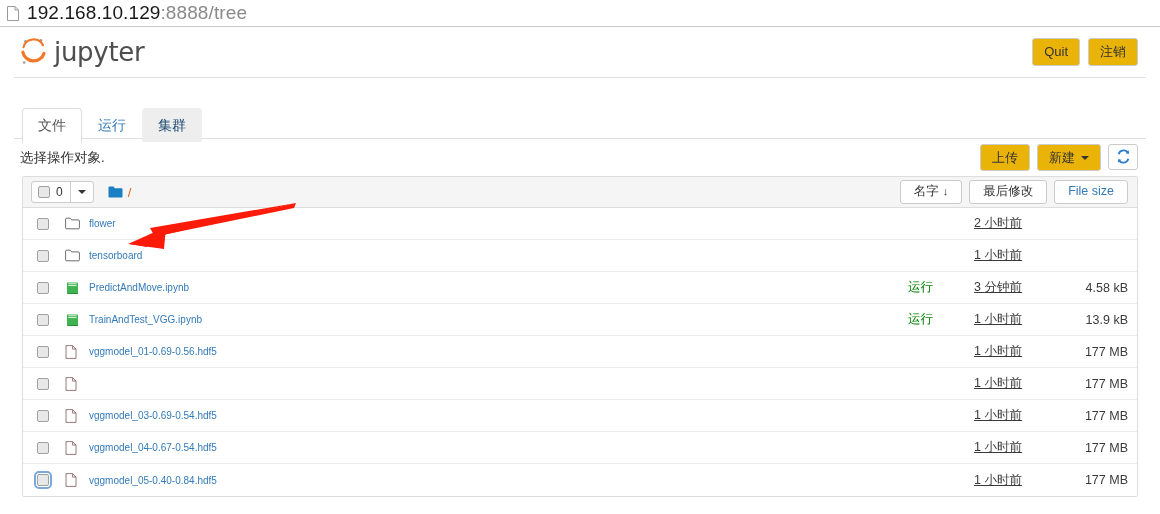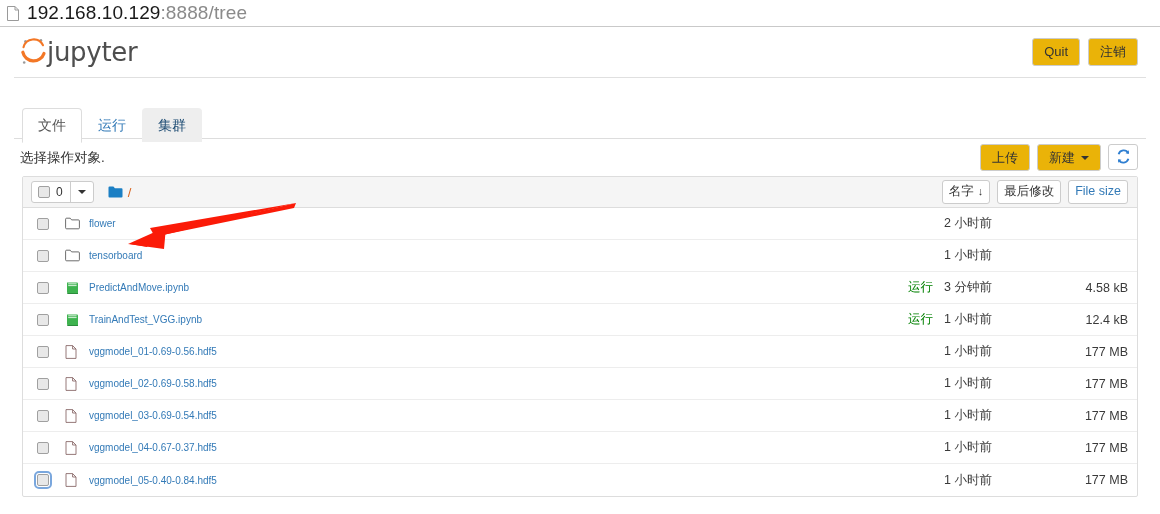--- a/index.html
+++ b/index.html
@@ -52,21 +52,21 @@
     display: flex;
     align-items: center;
     justify-content: space-between;
     border-bottom: 1px solid #e0e0e0;
     padding: 0 8px 0 6px;
     box-sizing: border-box;
   }
   .logo-wrap {
     display: flex;
     align-items: center;
-    gap: 0;
+    gap: 7px;
   }
   .logo-mark { width: 27px; height: 30px; display: block; }
   .logo-text {
     font-size: 26px;
     color: #4e4e4e;
     font-family: "DejaVu Sans", sans-serif;
     letter-spacing: -0.3px;
     line-height: 1;
   }
   .header-btns { display: flex; gap: 8px; }
@@ -221,21 +221,21 @@
     display: flex;
     gap: 7px;
     align-items: center;
   }
   .sortbtn {
     border: 1px solid #cccccc;
     background: #ffffff;
     border-radius: 3px;
     font-size: 12.5px;
     color: #333333;
-    padding: 3px 6px;
+    padding: 3px 13px;
     line-height: 1.25;
     cursor: pointer;
     white-space: nowrap;
   }
   .sortbtn.linkish { color: #337ab7; }
   .sort-arrow { margin-left: 4px; font-size: 11px; }
 
   .row {
     display: flex;
     align-items: center;
@@ -264,22 +264,23 @@
     color: #008000;
     font-size: 12.5px;
     margin-right: 11px;
     cursor: pointer;
     white-space: nowrap;
   }
   .row-time {
     font-size: 12.5px;
     color: #3a3a3a;
     width: 108px;
-    text-align: left;
-    white-space: nowrap;
+    text-align: center;
+    white-space: nowrap;
+    text-decoration: underline;
   }
   .row-size {
     font-size: 12.5px;
     color: #3a3a3a;
     width: 76px;
     text-align: right;
     white-space: nowrap;
   }
 
   
@@ -436,21 +437,21 @@
               <path d="M2 1.5 H12 A1 1 0 0 1 13 2.5 V12 H3 A1 1 0 0 1 2 11 Z" fill="#3eb34f"></path>
               <path d="M3.2 2.8 H11.6" stroke="#ffffff" stroke-width="0.8"></path>
               <path d="M3.2 4.6 H11.6" stroke="#ffffff" stroke-width="0.8"></path>
               <path d="M2 11 A1 1 0 0 0 3 12 H13 V13 H3 A1 1 0 0 1 2 12 Z" fill="#2b8c3c"></path>
             </svg>
           </div>
           <div class="row-name">TrainAndTest_VGG.ipynb</div>
           <div class="row-right">
             <span class="run-badge">运行</span>
             <span class="row-time">1 小时前</span>
-            <span class="row-size">12.4 kB</span>
+            <span class="row-size">13.9 kB</span>
           </div>
         </div>
 
         <div class="row">
           <div class="row-chk-cell">
               <span class="chk"></span>
             </div>
           <div class="row-icon">
             <svg width="12" height="14" viewBox="0 0 12 14">
                 <path d="M1 0.6 H7.6 L11 4 V13.4 H1 Z" fill="#ffffff" stroke="#8a6a6a" stroke-width="0.9"></path>
@@ -467,21 +468,20 @@
         <div class="row">
           <div class="row-chk-cell">
               <span class="chk"></span>
             </div>
           <div class="row-icon">
             <svg width="12" height="14" viewBox="0 0 12 14">
                 <path d="M1 0.6 H7.6 L11 4 V13.4 H1 Z" fill="#ffffff" stroke="#8a6a6a" stroke-width="0.9"></path>
                 <path d="M7.6 0.6 V4 H11" fill="none" stroke="#8a6a6a" stroke-width="0.9"></path>
               </svg>
           </div>
-          <div class="row-name">vggmodel_02-0.69-0.58.hdf5</div>
           <div class="row-right">
             <span class="row-time">1 小时前</span>
             <span class="row-size">177 MB</span>
           </div>
         </div>
 
         <div class="row">
           <div class="row-chk-cell">
               <span class="chk"></span>
             </div>
@@ -501,21 +501,21 @@
         <div class="row">
           <div class="row-chk-cell">
               <span class="chk"></span>
             </div>
           <div class="row-icon">
             <svg width="12" height="14" viewBox="0 0 12 14">
                 <path d="M1 0.6 H7.6 L11 4 V13.4 H1 Z" fill="#ffffff" stroke="#8a6a6a" stroke-width="0.9"></path>
                 <path d="M7.6 0.6 V4 H11" fill="none" stroke="#8a6a6a" stroke-width="0.9"></path>
               </svg>
           </div>
-          <div class="row-name">vggmodel_04-0.67-0.37.hdf5</div>
+          <div class="row-name">vggmodel_04-0.67-0.54.hdf5</div>
           <div class="row-right">
             <span class="row-time">1 小时前</span>
             <span class="row-size">177 MB</span>
           </div>
         </div>
 
         <div class="row">
           <div class="row-chk-cell">
               <span class="chk focused"></span>
             </div>

